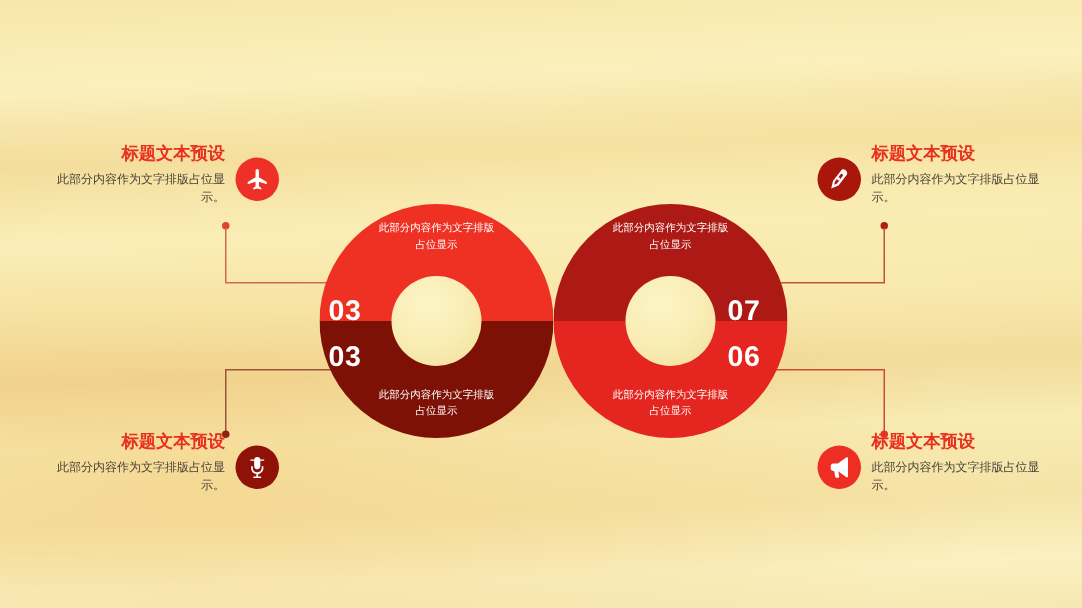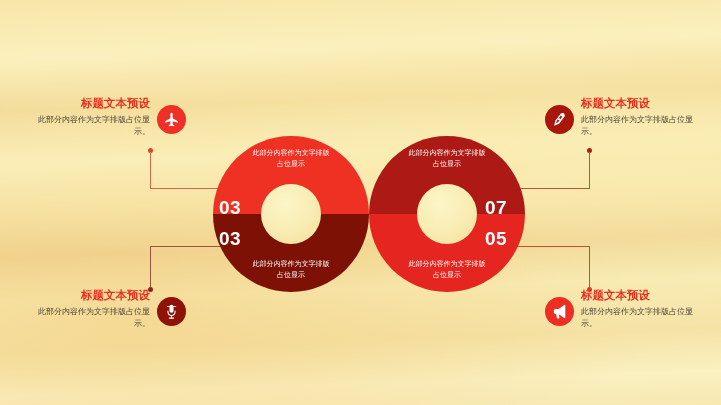--- a/index.html
+++ b/index.html
@@ -183,21 +183,21 @@
       <span>占位显示</span>
     </div>
     <div class="ring-label" style="left:178px; top:133px;">
       <span>此部分内容作为文字排版</span><br>
       <span>占位显示</span>
     </div>
 
     <div class="num" style="left:6px; top:72px;">03</div>
     <div class="num" style="left:6px; top:103px;">03</div>
     <div class="num" style="left:272px; top:72px;">07</div>
-    <div class="num" style="left:272px; top:103px;">05</div>
+    <div class="num" style="left:272px; top:103px;">06</div>
   </div>
 
   <div class="side-block side-left" style="left:32px; top:96px;">
     <div class="txt">
       <div class="ttl">标题文本预设</div>
       <div class="body">此部分内容作为文字排版占位显示。</div>
     </div>
     <div class="ico" style="background:#ee3026;">
       <svg width="17" height="17" viewBox="0 0 24 24" fill="#ffffff">
         <path d="M21 14.5 L13.6 10.2 L13.6 4.3 C13.6 3.3 12.9 2.4 12 2.4 C11.1 2.4 10.4 3.3 10.4 4.3 L10.4 10.2 L3 14.5 L3 16.6 L10.4 14.4 L10.4 18.6 L8.2 20.2 L8.2 21.6 L12 20.7 L15.8 21.6 L15.8 20.2 L13.6 18.6 L13.6 14.4 L21 16.6 Z"></path>

